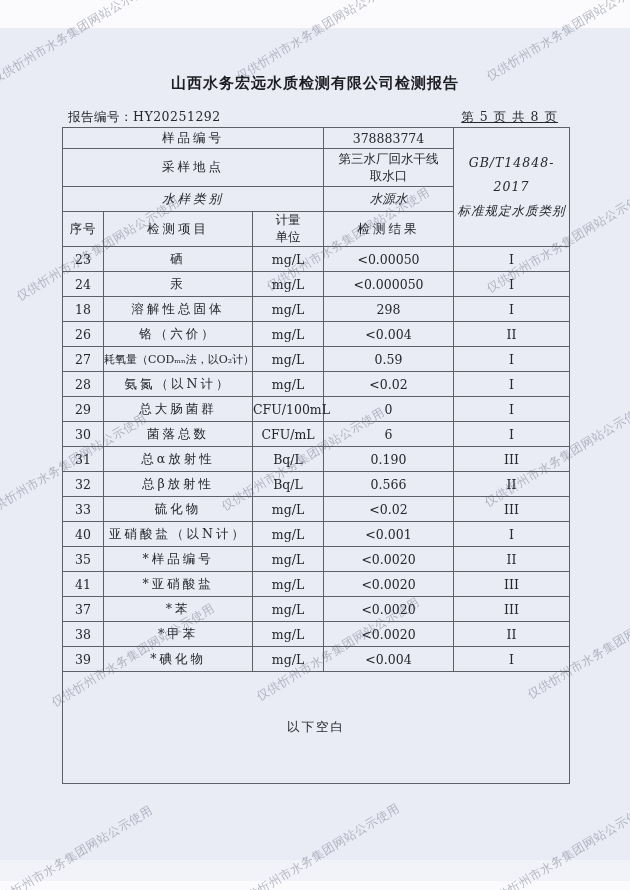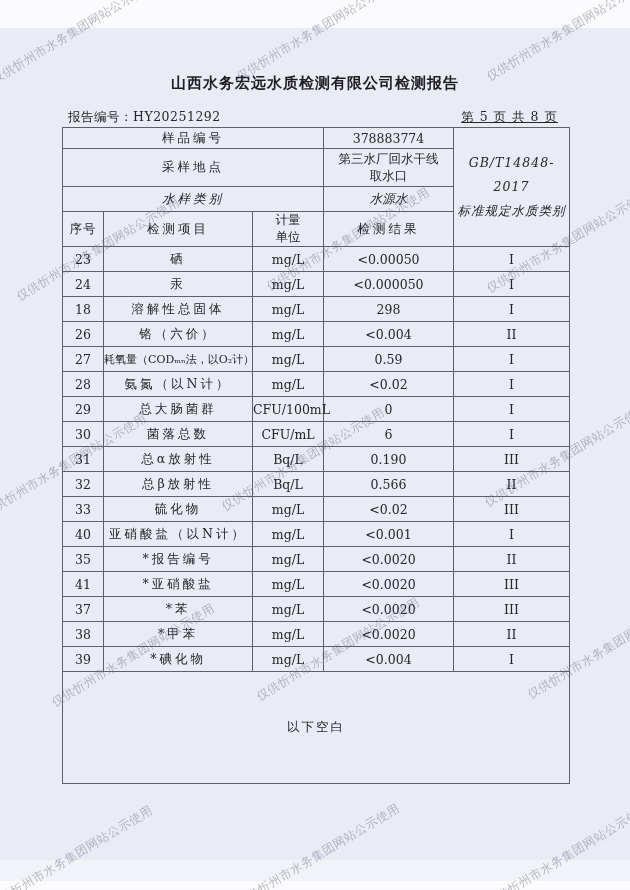--- a/index.html
+++ b/index.html
@@ -196,21 +196,21 @@
       </tr>
       <tr class="data-row">
         <td>40</td>
         <td class="cell-item">亚硝酸盐（以N计）</td>
         <td>mg/L</td>
         <td>&lt;0.001</td>
         <td>I</td>
       </tr>
       <tr class="data-row">
         <td>35</td>
-        <td class="cell-item">*报告编号</td>
+        <td class="cell-item">*样品编号</td>
         <td>mg/L</td>
         <td>&lt;0.0020</td>
         <td>II</td>
       </tr>
       <tr class="data-row">
         <td>41</td>
         <td class="cell-item">*亚硝酸盐</td>
         <td>mg/L</td>
         <td>&lt;0.0020</td>
         <td>III</td>

